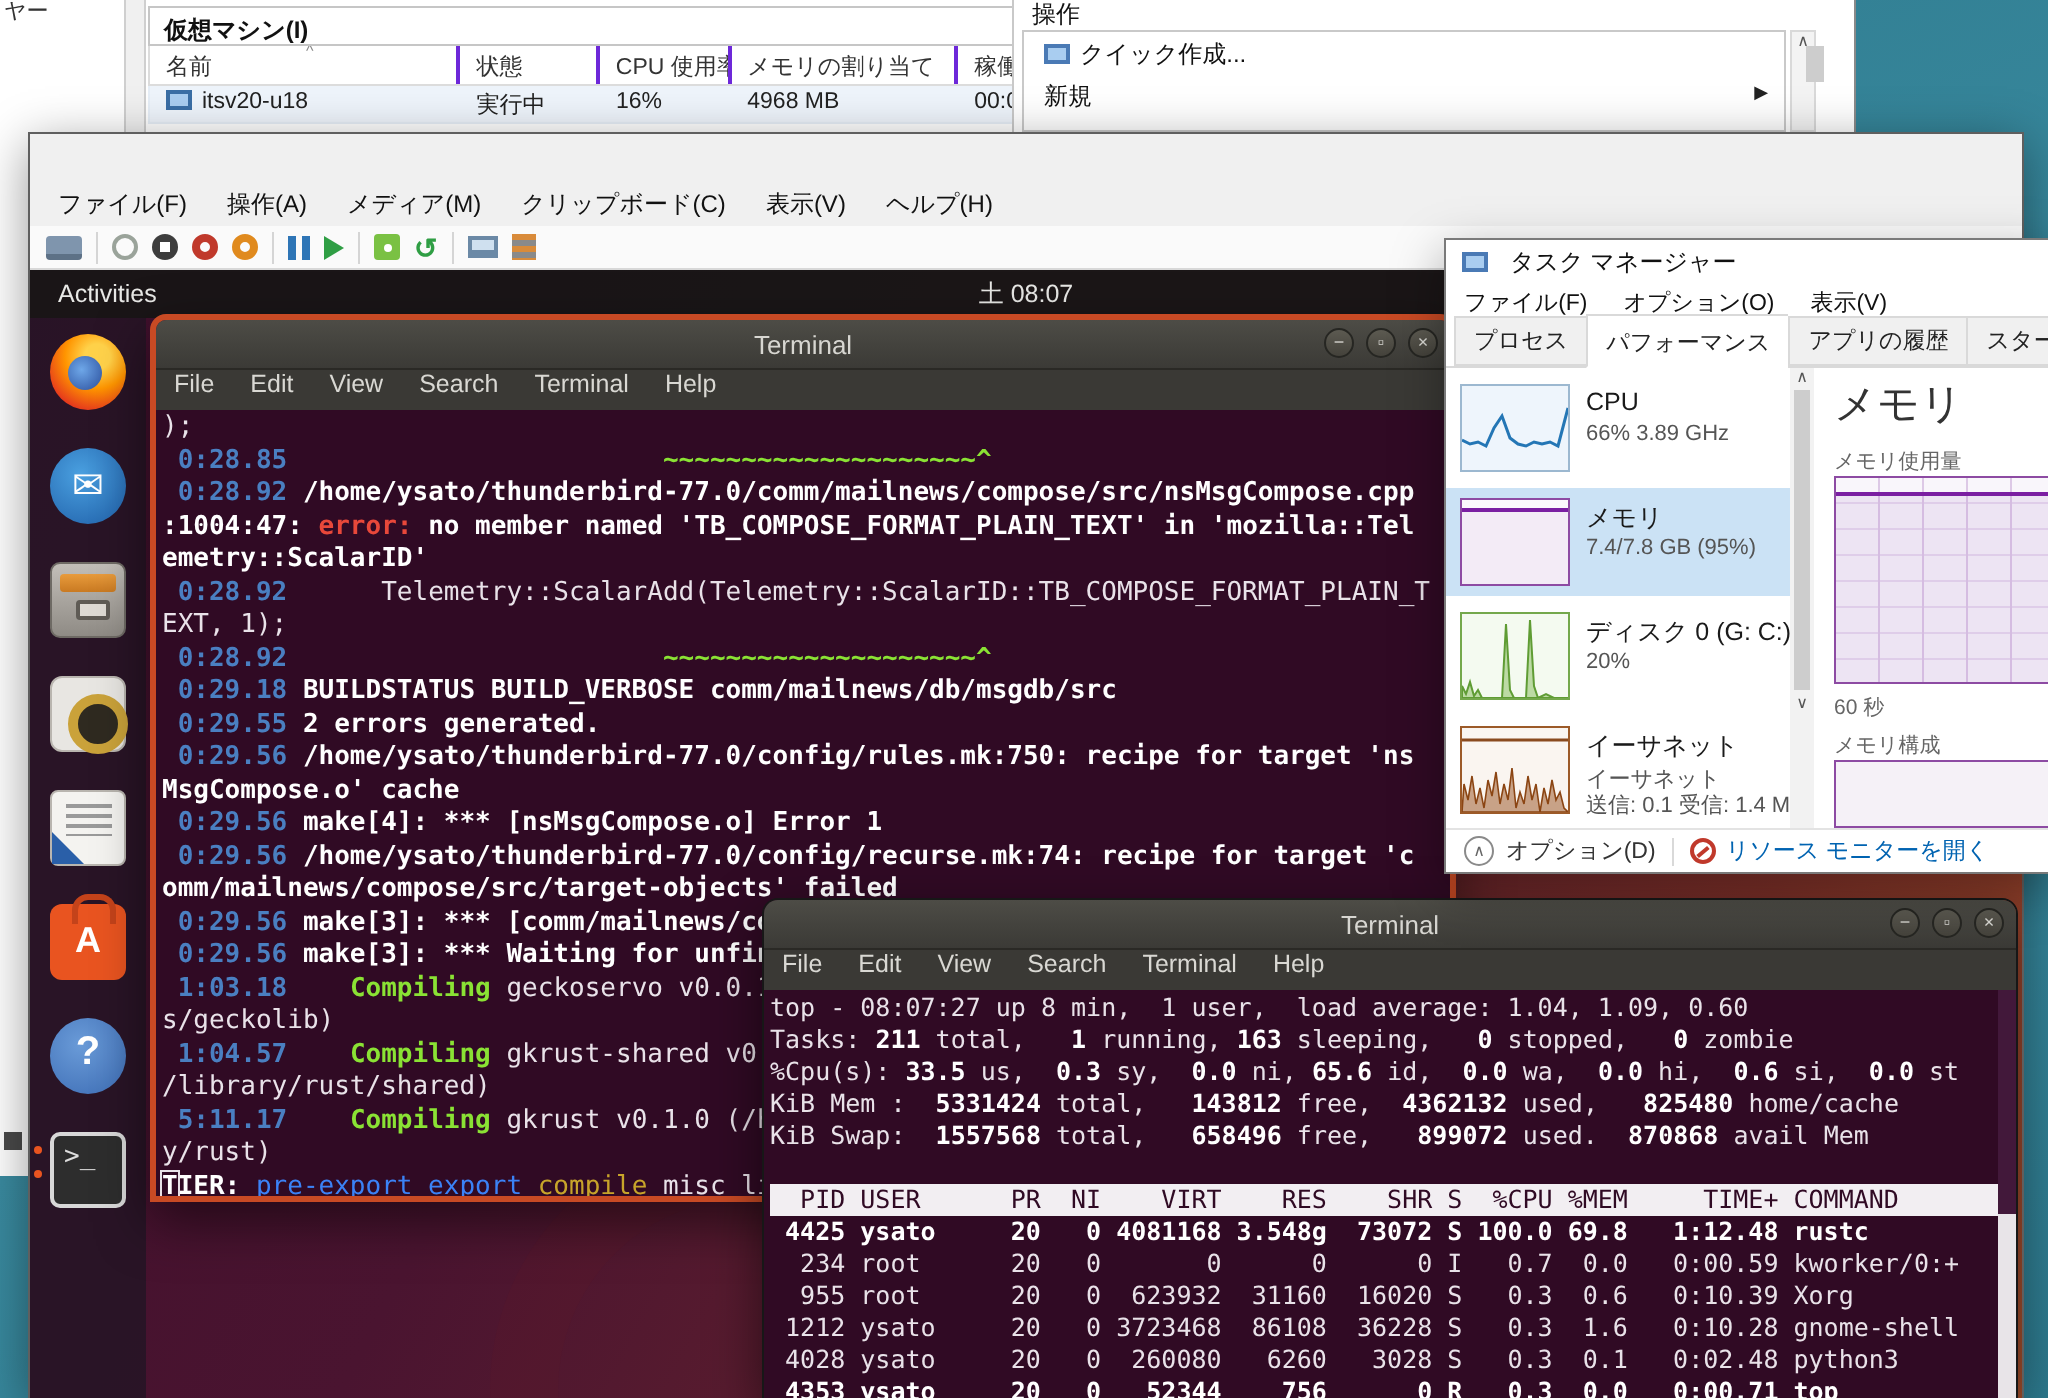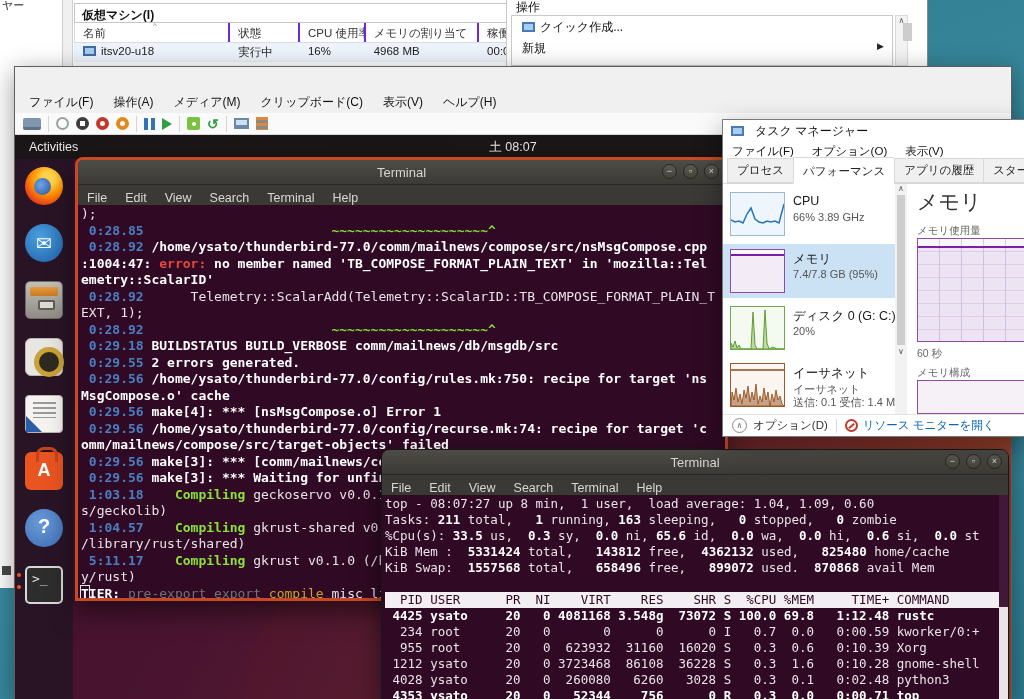--- a/index.html
+++ b/index.html
@@ -88,29 +88,29 @@
   .d-term::after{content:">_";position:absolute;left:5px;top:3px;color:#ddd;font-size:13px;font-family:"DejaVu Sans Mono",monospace}
 
   
   .term{position:absolute;border-radius:8px 8px 0 0;overflow:hidden;box-shadow:0 10px 26px rgba(0,0,0,.5);display:flex;flex-direction:column}
   .term1{left:60px;top:22px;width:653px;height:444px;border:3px solid #c84a24}
   .term2{left:366px;top:314px;width:628px;height:251px;border:1px solid #171717}
   .ttitle{height:25px;background:linear-gradient(#4d4c46,#3b3a36);border-bottom:1px solid #2a2925;position:relative;flex:none}
   .ttitle .ttxt{position:absolute;left:0;right:0;top:5px;text-align:center;font-size:13px;color:#d7d6d1}
   .tbtns{position:absolute;right:6px;top:4px;display:flex;gap:6px}
   .wbtn{width:15px;height:15px;border-radius:50%;background:linear-gradient(#5c5a51,#44423b);border:1px solid #262622;color:#d9d8d3;font-size:9px;line-height:13px;text-align:center}
-  .tmenu{height:20px;background:#3a3935;display:flex;align-items:flex-end;flex:none}
+  .tmenu{height:20px;background:#3a3935;display:flex;align-items:flex-start;flex:none}
   .tmenu span{font-size:12.5px;color:#d9d8d3;padding:0 9px}
   .tbody{flex:1;background:#300a24;padding:1px 0 0 3px;overflow:hidden;position:relative}
   .tline{white-space:pre;font-family:"DejaVu Sans Mono",monospace;font-size:13px;line-height:16.5px;height:16.5px;color:#e9e2e9}
   .t2 .tline{font-size:12.5px;line-height:16px;height:16px}
   .c-blu{color:#4a7fc1;font-weight:bold}
   .c-b{color:#fff;font-weight:bold}
   .c-red{color:#e8483a;font-weight:bold}
-  .c-grn{color:#737373}
+  .c-grn{color:#3b82f6}
   .c-cmp{color:#8ae234;font-weight:bold}
   .c-yel{color:#c8a42a;text-decoration:underline}
   .c-cur{color:#fff;font-weight:bold;outline:1px solid #e8e2e8}
   .invline{background:#f2eef2}
   .invline span{color:#300a24 !important;font-weight:normal !important}
   .t2scroll-track{position:absolute;right:0;top:0;width:9px;height:100%;background:#42183a}
   .t2scroll{position:absolute;right:0;top:112px;width:9px;height:100%;background:#e8e4e8}
 
   
   .tmwin{position:absolute;left:722px;top:119px;width:305px;height:318px;background:#fff;border:1px solid #7a7a7a;box-shadow:0 8px 24px rgba(0,0,0,.35);overflow:hidden}

